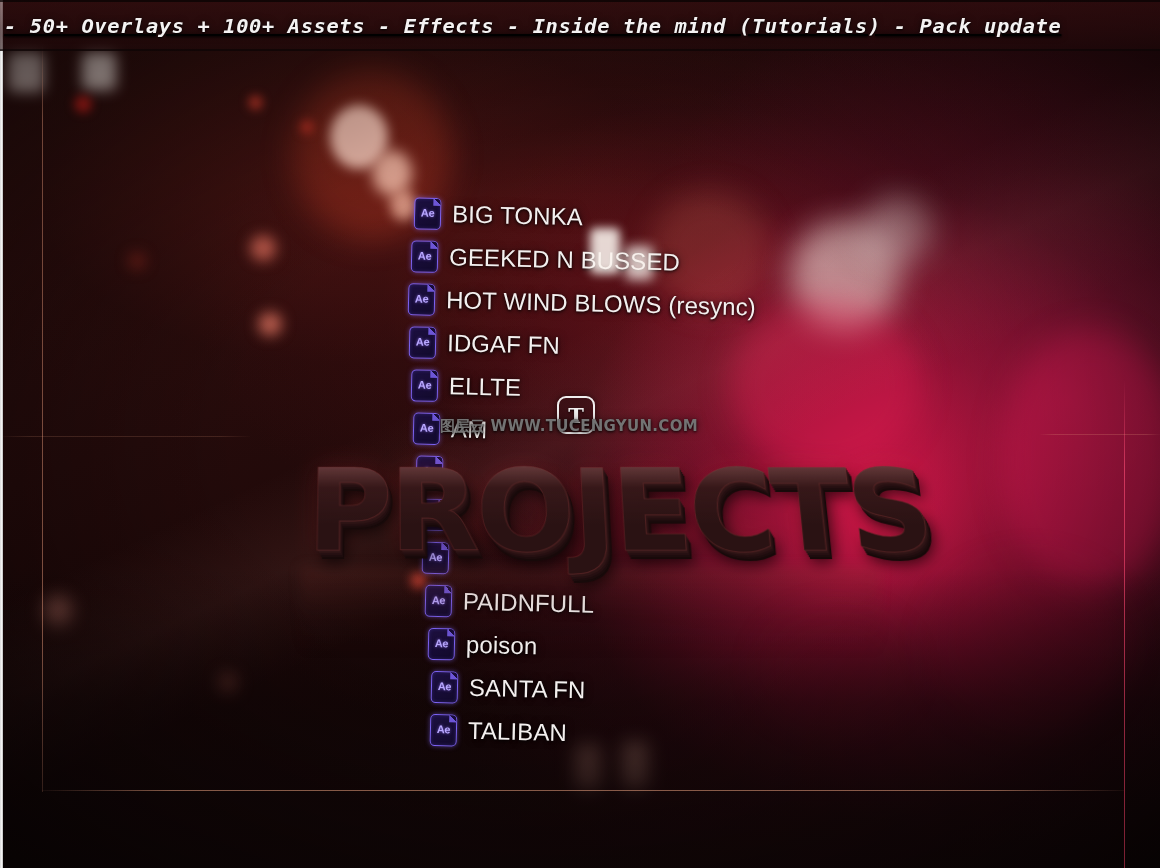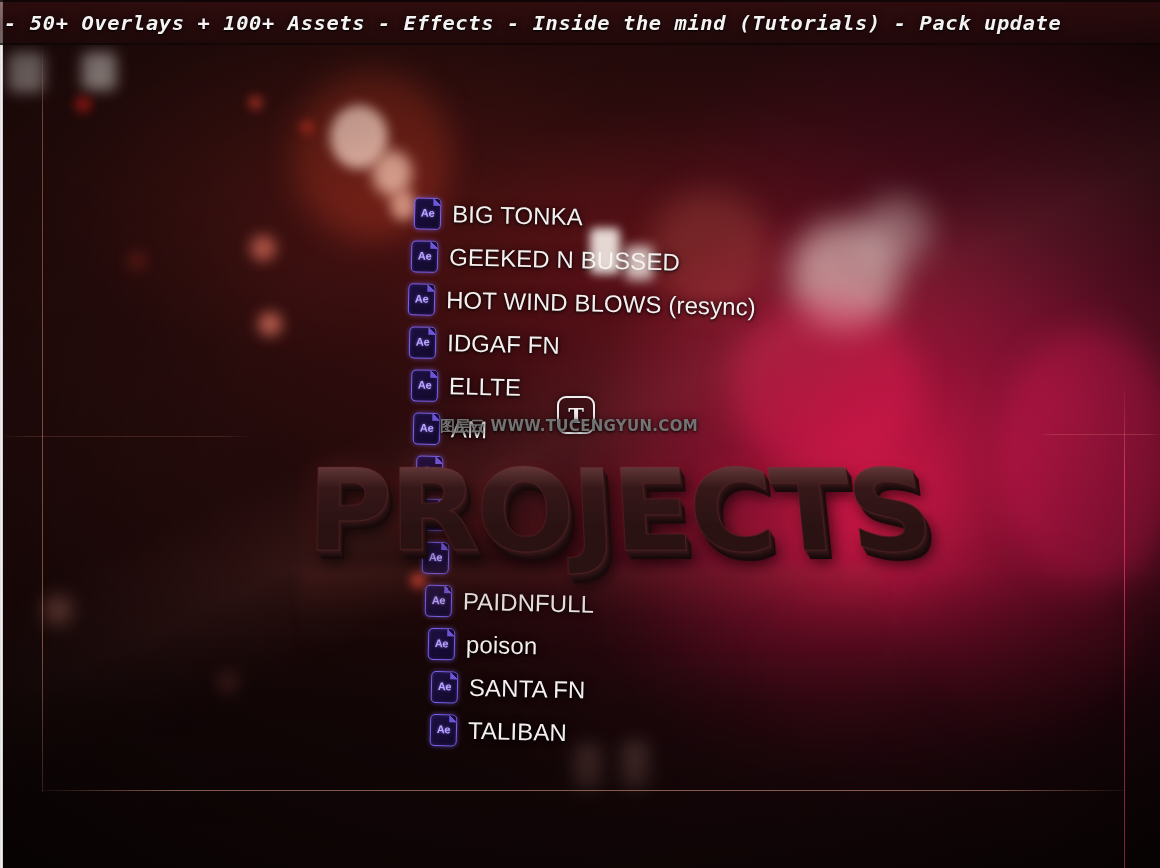--- a/index.html
+++ b/index.html
@@ -38,24 +38,25 @@
   .bok.sq{border-radius:16%;filter:blur(7px);}
   .bok.soft{filter:blur(15px);}
 
   
   .frame-v{position:absolute;width:1px;background:linear-gradient(to bottom,rgba(226,150,120,0) 0%,rgba(226,150,120,0.42) 10%,rgba(226,150,120,0.50) 80%,rgba(226,150,120,0.18) 100%);}
   .frame-h{position:absolute;height:1px;background:linear-gradient(to right,rgba(226,150,120,0.05) 0%,rgba(232,160,126,0.55) 12%,rgba(232,160,126,0.55) 88%,rgba(226,150,120,0.05) 100%);}
   .edge-white{position:absolute;top:0;bottom:0;width:3px;background:linear-gradient(to right,#d8d8d8,#f2f2f2,#bdbdbd);}
 
   
   .titlebar{
-    position:absolute;left:0;top:0;width:1160px;height:45px;
+    position:absolute;left:0;top:0;width:1160px;height:51px;
     display:flex;align-items:center;
     background:linear-gradient(to bottom, rgba(62,16,18,0.55) 0%, rgba(44,11,13,0.62) 55%, rgba(30,8,9,0.58) 100%);
     overflow:hidden;
+    text-decoration:underline;
   }
   .titlebar .txt{
     white-space:nowrap;
     font-family:"DejaVu Sans Mono","Liberation Mono",monospace;
     font-size:20px;font-weight:700;font-style:italic;
     letter-spacing:0.6px;
     color:#f4f2f2;
     text-shadow:0 1px 2px rgba(0,0,0,0.9), 0 0 6px rgba(0,0,0,0.6);
     padding-left:4px;
     transform:scaleX(1.02);

